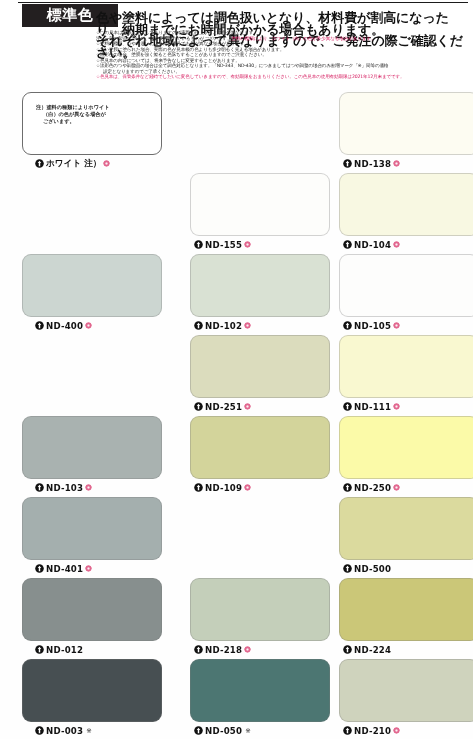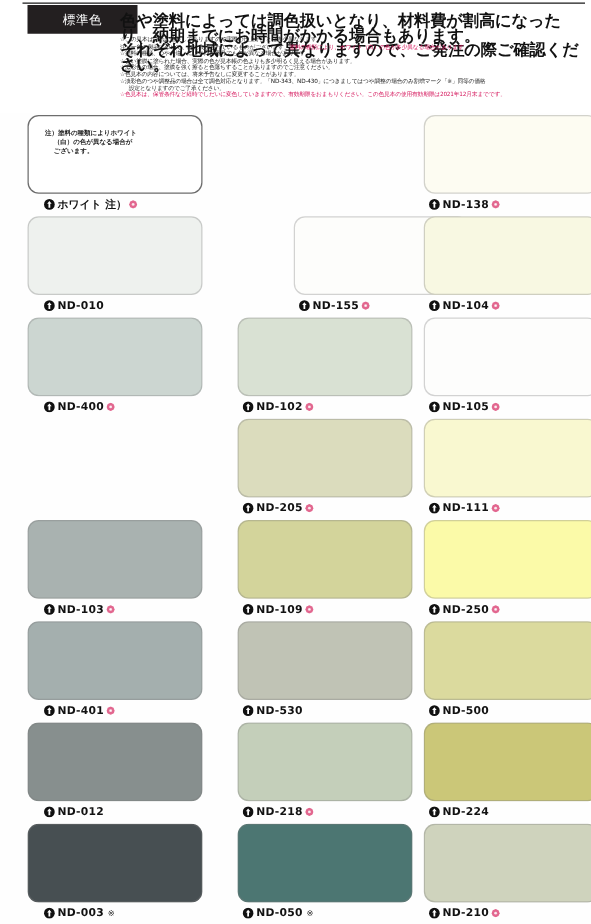--- a/index.html
+++ b/index.html
@@ -35,26 +35,26 @@
     left: 18px;
     top: 2px;
     width: 450px;
     height: 1px;
     background: #1b1b1b;
   }
   .badge {
     position: absolute;
     left: 22px;
     top: 4px;
-    width: 88px;
+    width: 96px;
     height: 23px;
     background: #231f20;
     color: #ffffff;
-    font-size: 10px;
-    font-weight: normal;
+    font-size: 15px;
+    font-weight: bold;
     letter-spacing: 0.5px;
     display: flex;
     align-items: center;
     justify-content: center;
     font-family: "DejaVu Sans", sans-serif;
   }
   .headline {
     position: absolute;
     left: 96px;
     top: 12px;
@@ -246,31 +246,21 @@
               <circle cx="6.32" cy="13.68" r="4" fill="#e2678f"></circle>
               <circle cx="4.80" cy="10.00" r="4" fill="#e2678f"></circle>
               <circle cx="6.32" cy="6.32" r="4" fill="#e2678f"></circle>
               <circle cx="10.00" cy="4.80" r="4" fill="#e2678f"></circle>
               <circle cx="13.68" cy="6.32" r="4" fill="#e2678f"></circle>
               <circle cx="10" cy="10" r="3.4" fill="#ffffff" opacity="0.75"></circle>
             </svg>
           </span>
         </div>
       </div>
-      <div class="cell" style="left: 22px; top: 81px;">
-        <div class="chip" style="background: rgb(238, 241, 238);"></div>
-        <div class="label indent">
-          <svg class="arrow-icon" viewBox="0 0 20 20">
-            <circle cx="10" cy="10" r="9.5" fill="#111111"></circle>
-            <path d="M10 4 L14 9 L11.6 9 L11.6 16 L8.4 16 L8.4 9 L6 9 Z" fill="#ffffff"></path>
-          </svg>
-          <span class="code">ND-010</span>
-        </div>
-      </div>
-      <div class="cell" style="left: 190px; top: 81px; margin-left: 45px;">
+      <div class="cell" style="left: 190px; top: 81px;">
         <div class="chip" style="background: rgb(253, 253, 251);"></div>
         <div class="label">
           <svg class="arrow-icon" viewBox="0 0 20 20">
             <circle cx="10" cy="10" r="9.5" fill="#111111"></circle>
             <path d="M10 4 L14 9 L11.6 9 L11.6 16 L8.4 16 L8.4 9 L6 9 Z" fill="#ffffff"></path>
           </svg>
           <span class="code">ND-155</span>
           <span style="display: flex;">
             <svg class="flower-icon" viewBox="0 0 20 20">
               <circle cx="15.20" cy="10.00" r="4" fill="#e2678f"></circle>
@@ -378,21 +368,21 @@
           </span>
         </div>
       </div>
       <div class="cell" style="left: 190px; top: 243px;">
         <div class="chip" style="background: rgb(219, 220, 189);"></div>
         <div class="label">
           <svg class="arrow-icon" viewBox="0 0 20 20">
             <circle cx="10" cy="10" r="9.5" fill="#111111"></circle>
             <path d="M10 4 L14 9 L11.6 9 L11.6 16 L8.4 16 L8.4 9 L6 9 Z" fill="#ffffff"></path>
           </svg>
-          <span class="code">ND-205</span>
+          <span class="code">ND-251</span>
           <span style="display: flex;">
             <svg class="flower-icon" viewBox="0 0 20 20">
               <circle cx="15.20" cy="10.00" r="4" fill="#e2678f"></circle>
               <circle cx="13.68" cy="13.68" r="4" fill="#e2678f"></circle>
               <circle cx="10.00" cy="15.20" r="4" fill="#e2678f"></circle>
               <circle cx="6.32" cy="13.68" r="4" fill="#e2678f"></circle>
               <circle cx="4.80" cy="10.00" r="4" fill="#e2678f"></circle>
               <circle cx="6.32" cy="6.32" r="4" fill="#e2678f"></circle>
               <circle cx="10.00" cy="4.80" r="4" fill="#e2678f"></circle>
               <circle cx="13.68" cy="6.32" r="4" fill="#e2678f"></circle>
@@ -509,30 +499,20 @@
               <circle cx="6.32" cy="13.68" r="4" fill="#e2678f"></circle>
               <circle cx="4.80" cy="10.00" r="4" fill="#e2678f"></circle>
               <circle cx="6.32" cy="6.32" r="4" fill="#e2678f"></circle>
               <circle cx="10.00" cy="4.80" r="4" fill="#e2678f"></circle>
               <circle cx="13.68" cy="6.32" r="4" fill="#e2678f"></circle>
               <circle cx="10" cy="10" r="3.4" fill="#ffffff" opacity="0.75"></circle>
             </svg>
           </span>
         </div>
       </div>
-      <div class="cell" style="left: 190px; top: 405px;">
-        <div class="chip" style="background: rgb(192, 195, 181);"></div>
-        <div class="label">
-          <svg class="arrow-icon" viewBox="0 0 20 20">
-            <circle cx="10" cy="10" r="9.5" fill="#111111"></circle>
-            <path d="M10 4 L14 9 L11.6 9 L11.6 16 L8.4 16 L8.4 9 L6 9 Z" fill="#ffffff"></path>
-          </svg>
-          <span class="code">ND-530</span>
-        </div>
-      </div>
       <div class="cell" style="left: 339px; top: 405px;">
         <div class="chip" style="background: rgb(219, 218, 158);"></div>
         <div class="label">
           <svg class="arrow-icon" viewBox="0 0 20 20">
             <circle cx="10" cy="10" r="9.5" fill="#111111"></circle>
             <path d="M10 4 L14 9 L11.6 9 L11.6 16 L8.4 16 L8.4 9 L6 9 Z" fill="#ffffff"></path>
           </svg>
           <span class="code">ND-500</span>
         </div>
       </div>

